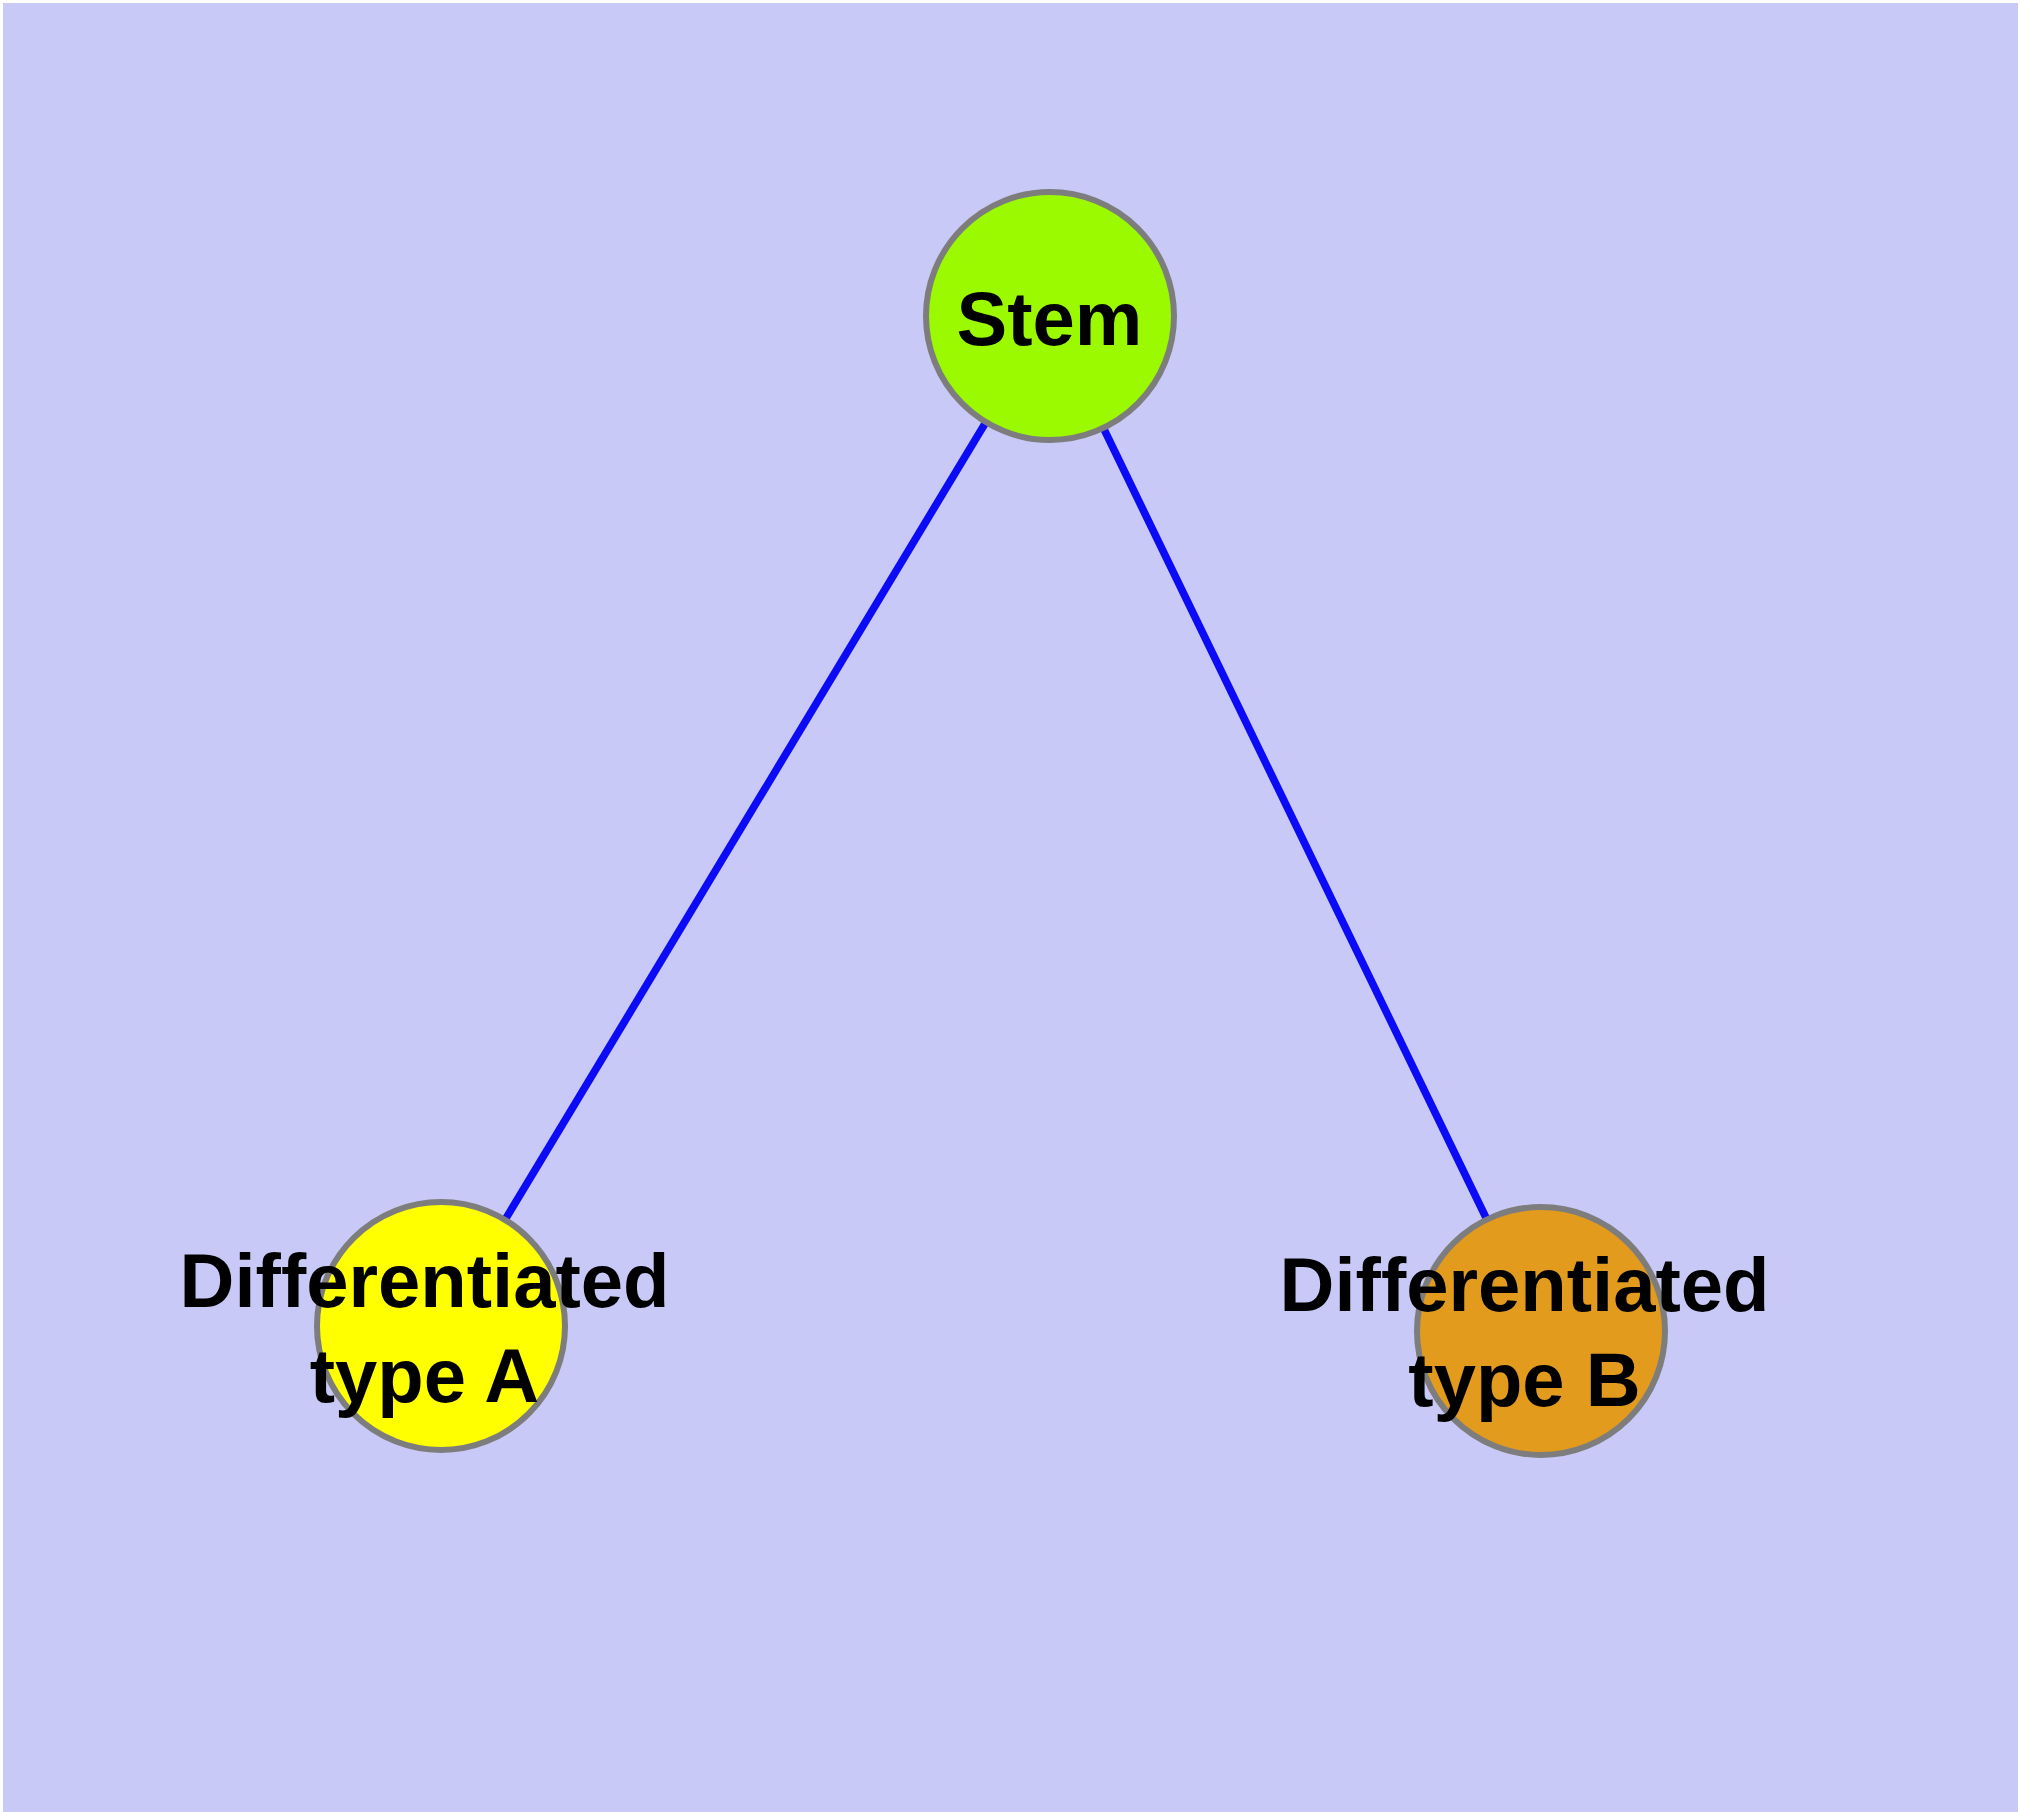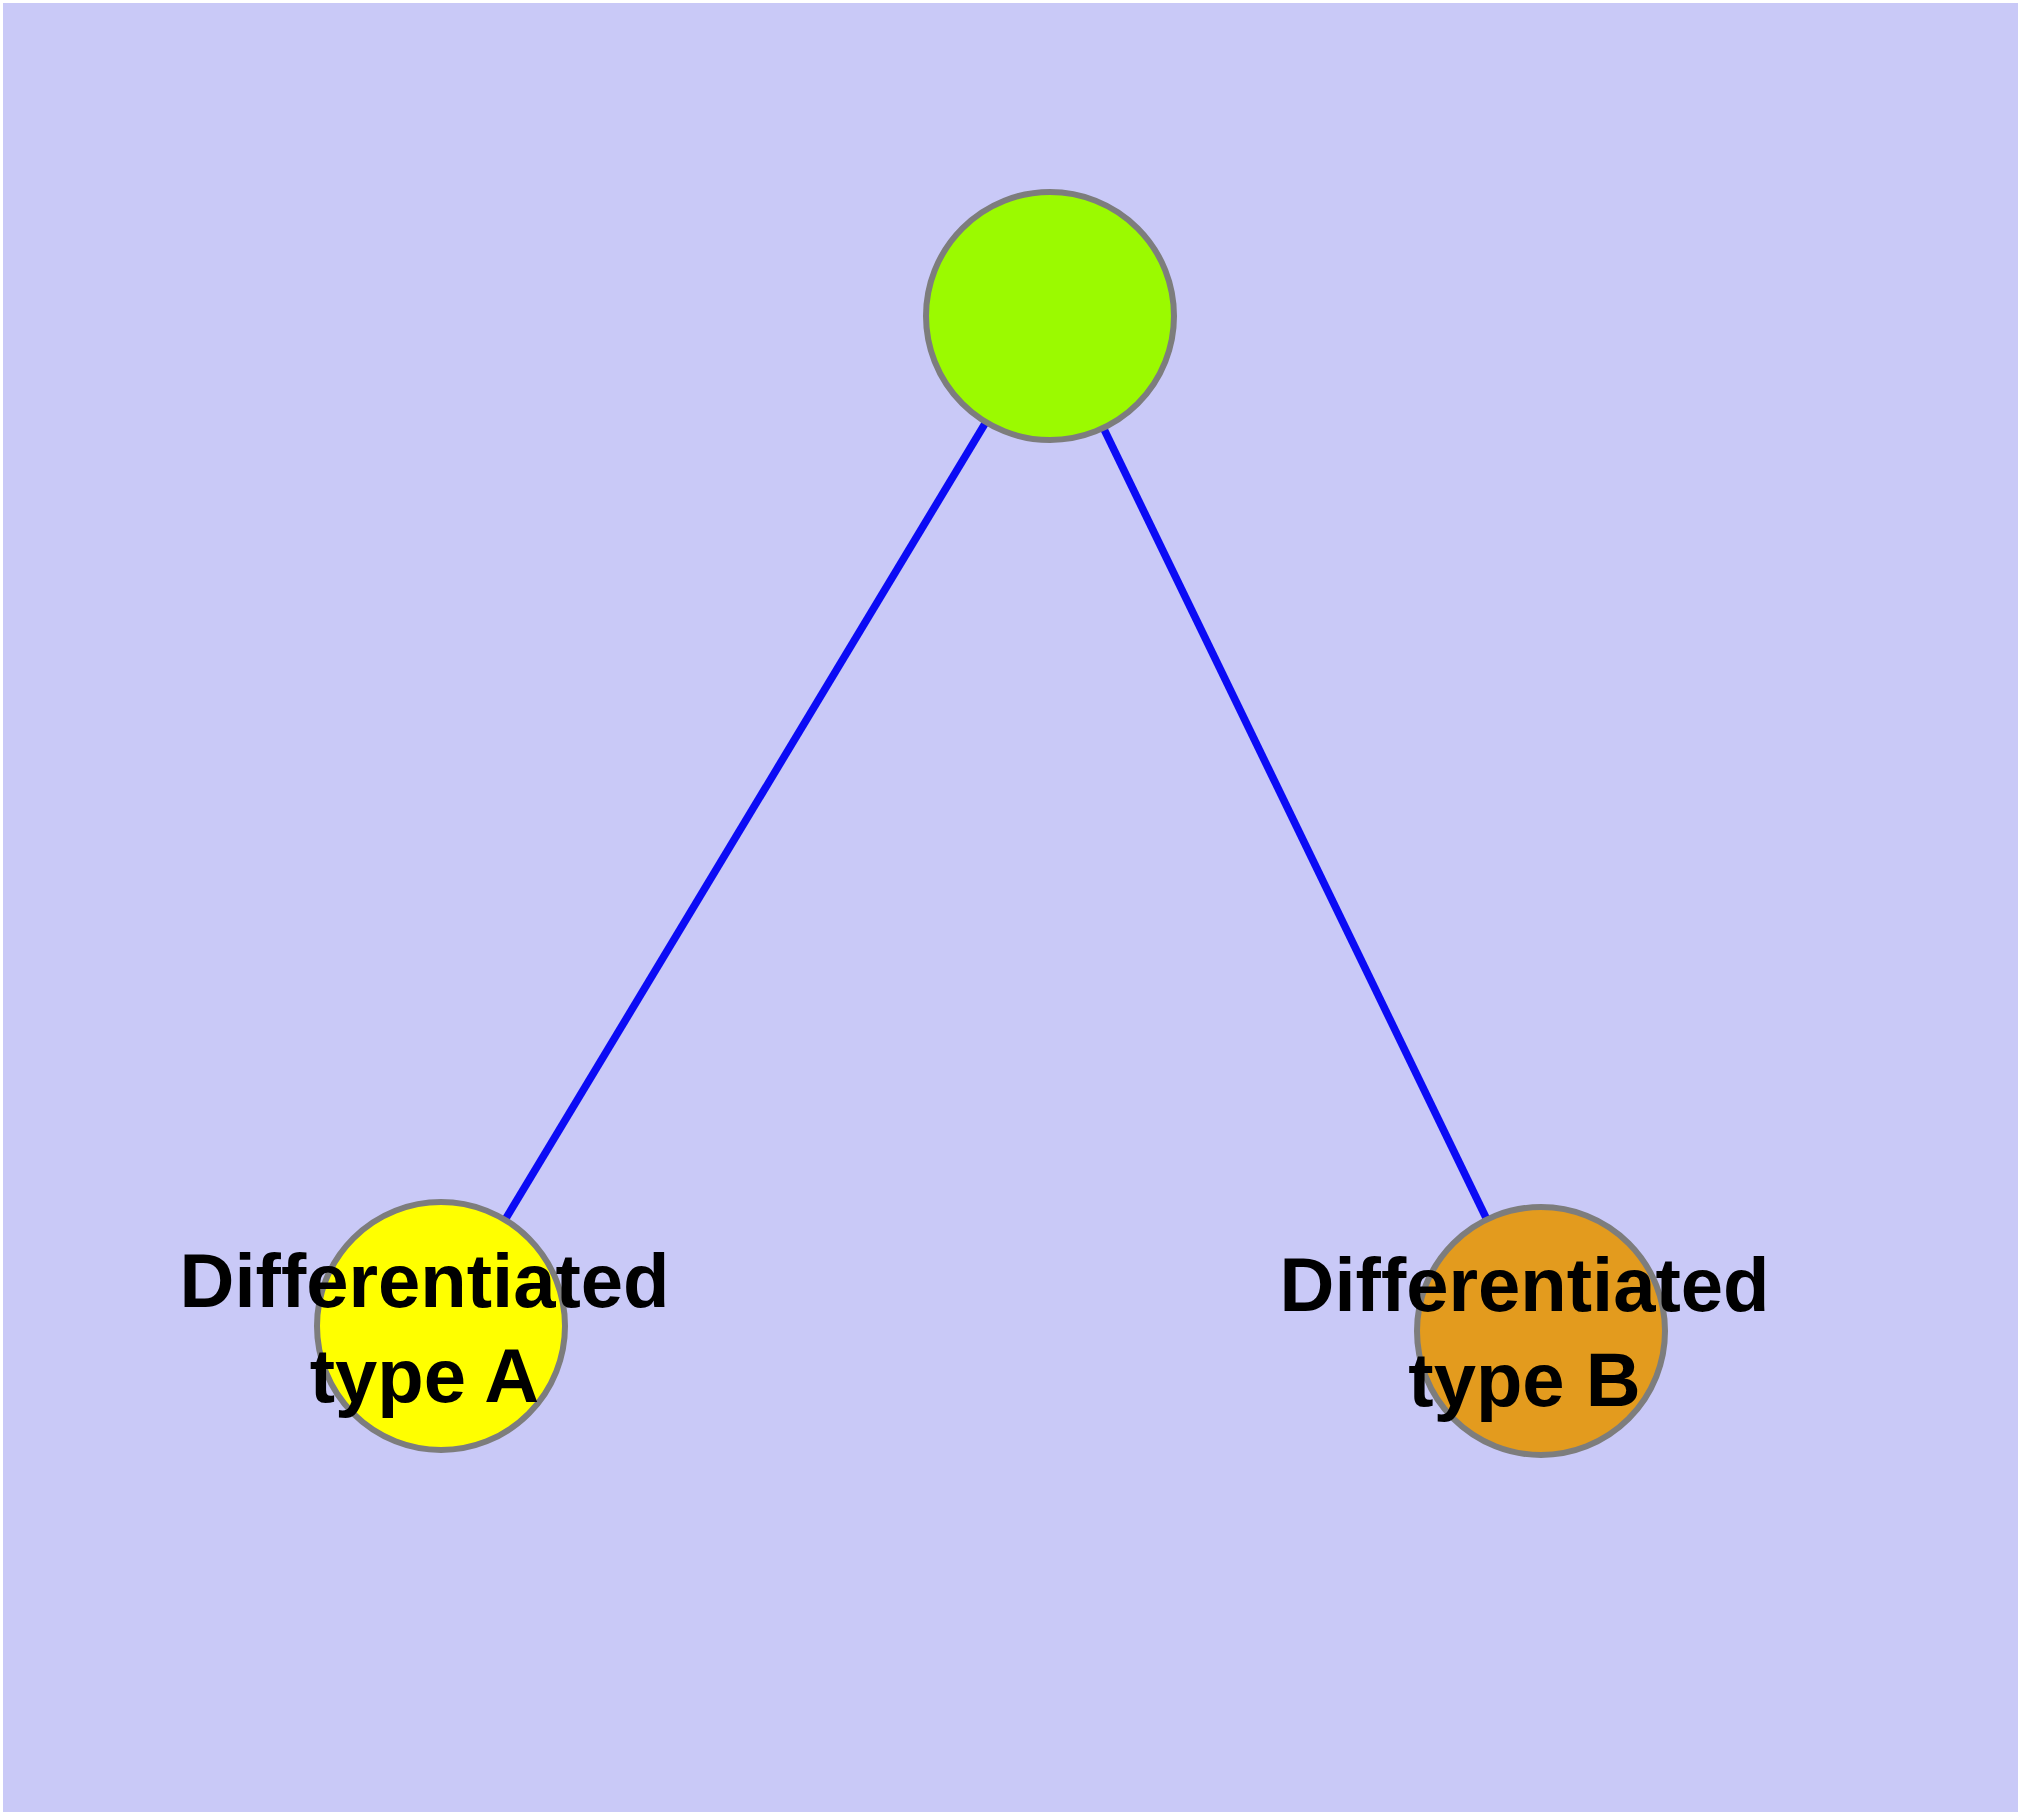--- a/index.html
+++ b/index.html
@@ -69,20 +69,21 @@
     <line x1="1235" y1="370" x2="517" y2="1561" style="stroke: rgb(11, 11, 245);"></line>
     <line x1="1235" y1="370" x2="1815" y2="1567" style="stroke: rgb(11, 11, 245);"></line>
   </svg>
 
   <div class="node node-stem" style="background-color: rgb(155, 250, 0); border-color: rgb(125, 125, 125);"></div>
 
   <div class="node node-a" style="background-color: rgb(255, 255, 0); border-color: rgb(125, 125, 125);"></div>
 
   <div class="node node-b" style="background-color: rgb(227, 155, 30); border-color: rgb(125, 125, 125);"></div>
 
+  <div class="node-label label-stem" style="color: rgb(0, 0, 0);">Stem</div>
 
   <div class="node-label label-a" style="color: rgb(0, 0, 0);">Differentiated
 type A</div>
 
   <div class="node-label label-b" style="color: rgb(0, 0, 0);">Differentiated
 type B</div>
 
 </div>
 
 

